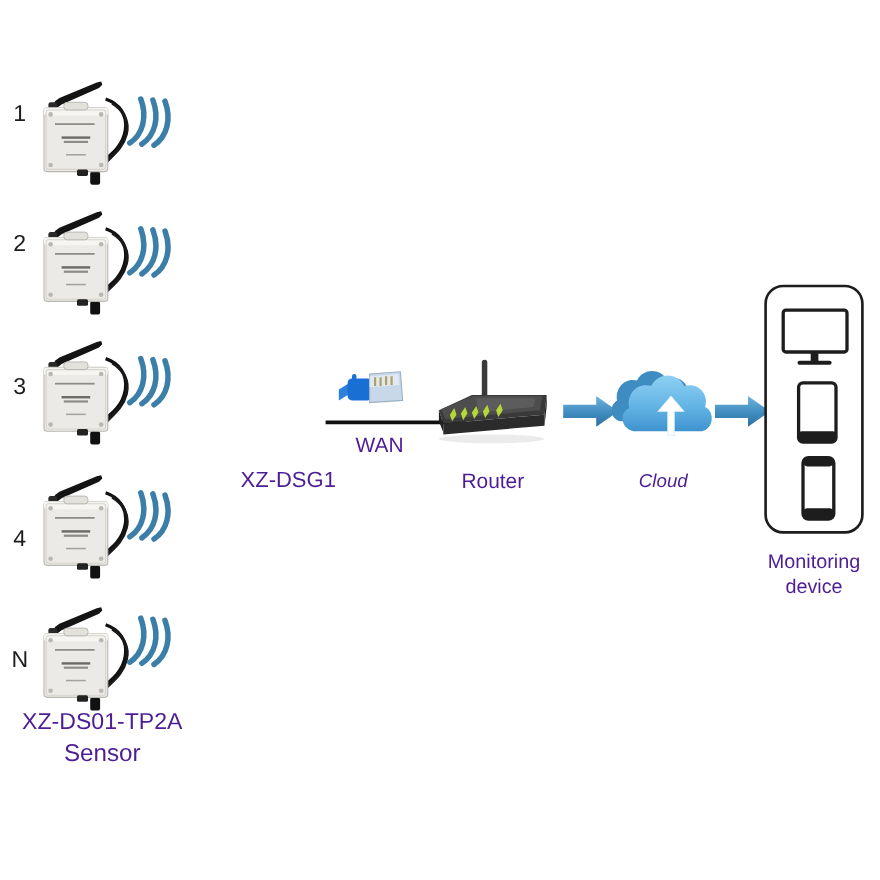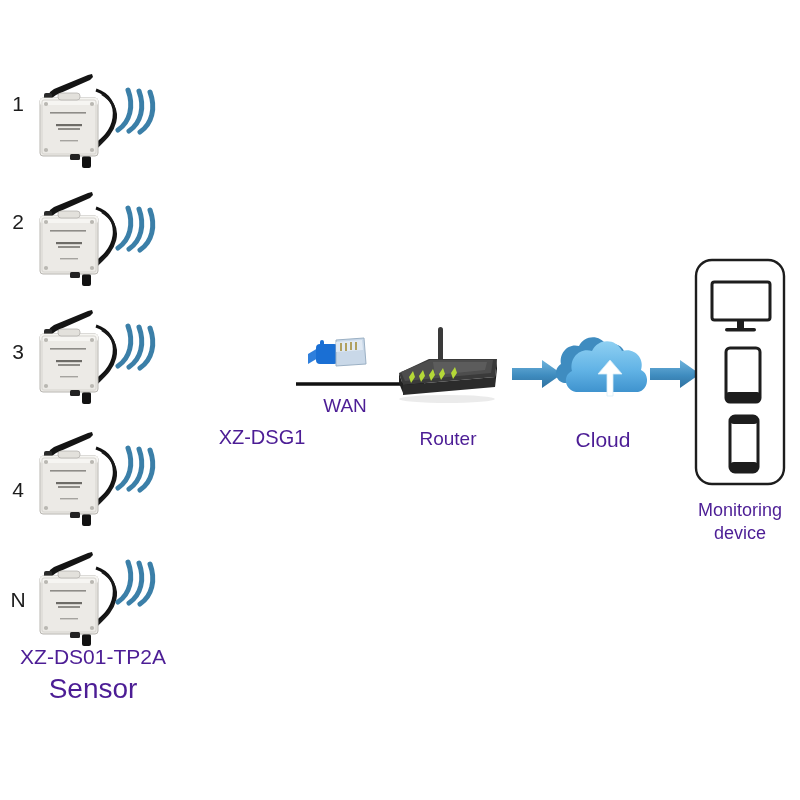--- a/index.html
+++ b/index.html
@@ -198,21 +198,21 @@
     </svg>
     <svg width="46" height="52" viewBox="0 0 46 52" style="position:absolute; left:82px; top:10px;">
       <path d="M6 44 C18 36 22 20 16 4" fill="none" stroke="#3b7fa8" stroke-width="5" stroke-linecap="round"></path>
       <path d="M17 45 C29 37 33 21 27 5" fill="none" stroke="#3b7fa8" stroke-width="5" stroke-linecap="round"></path>
       <path d="M28 46 C40 38 44 22 38 6" fill="none" stroke="#3b7fa8" stroke-width="5" stroke-linecap="round"></path>
     </svg>
   </div>
   <div class="idx-label" style="left:6px; top:588px;">N</div>
 
   <div class="caption" style="left:0px; top:645px; width:186px; font-size:21px;">XZ-DS01-TP2A</div>
-  <div class="caption" style="left:0px; top:672px; width:186px; font-size:28px;">Sensor</div>
+  <div class="caption" style="left:0px; top:672px; width:186px; font-size:22px;">Sensor</div>
 
   <div class="caption" style="left:169px; top:426px; width:186px; font-size:20px;">XZ-DSG1</div>
 
   <svg style="position:absolute; left:296px; top:330px;" width="130" height="70" viewBox="0 0 130 70">
     <line x1="0" y1="54" x2="128" y2="54" stroke="#111111" stroke-width="3.5"></line>
     <g>
       <path d="M12 24 L22 18 L22 28 L12 34 Z" fill="#2f7fdc"></path>
       <rect x="20" y="14" width="22" height="20" rx="4" fill="#1a6fd4"></rect>
       <rect x="24" y="10" width="4" height="8" rx="2" fill="#1a6fd4"></rect>
       <path d="M40 10 L68 8 L70 34 L40 36 Z" fill="#c9d8e8" stroke="#9bb0c4" stroke-width="1"></path>
@@ -279,21 +279,21 @@
                C64 13 74 23 71 34 C80 36 81 50 72 55 Z" fill="#3f8cc0" transform="translate(-2,-3)"></path>
 
       <path d="M20 62 C9 60 6 46 16 41 C13 28 24 17 36 21 C42 8 60 8 66 21
                C78 17 89 28 85 40 C94 44 93 60 82 62 Z" fill="url(#cgrad)"></path>
 
       <g>
         <path d="M51 66 L51 44 L42 44 L54 30 L66 44 L57 44 L57 66 Z" fill="#ffffff" stroke="#d7ecf8" stroke-width="0.8"></path>
       </g>
     </svg>
   </div>
-  <div class="caption" style="left:556px; top:428px; width:94px; font-size:21px;">Cloud</div>
+  <div class="caption" style="left:556px; top:428px; width:94px; font-size:17px;font-style:italic;">Cloud</div>
 
   <svg style="position:absolute; left:650px; top:358px;" width="52" height="34" viewBox="0 0 52 34">
     <defs>
       <linearGradient id="agrad2" x1="0" y1="0" x2="0" y2="1">
         <stop offset="0%" stop-color="#6fb4dd"></stop>
         <stop offset="55%" stop-color="#3f8cbf"></stop>
         <stop offset="100%" stop-color="#2f719f"></stop>
       </linearGradient>
     </defs>
     <path d="M0 10 L30 10 L30 2 L50 16 L30 30 L30 22 L0 22 Z" fill="url(#agrad2)"></path>

